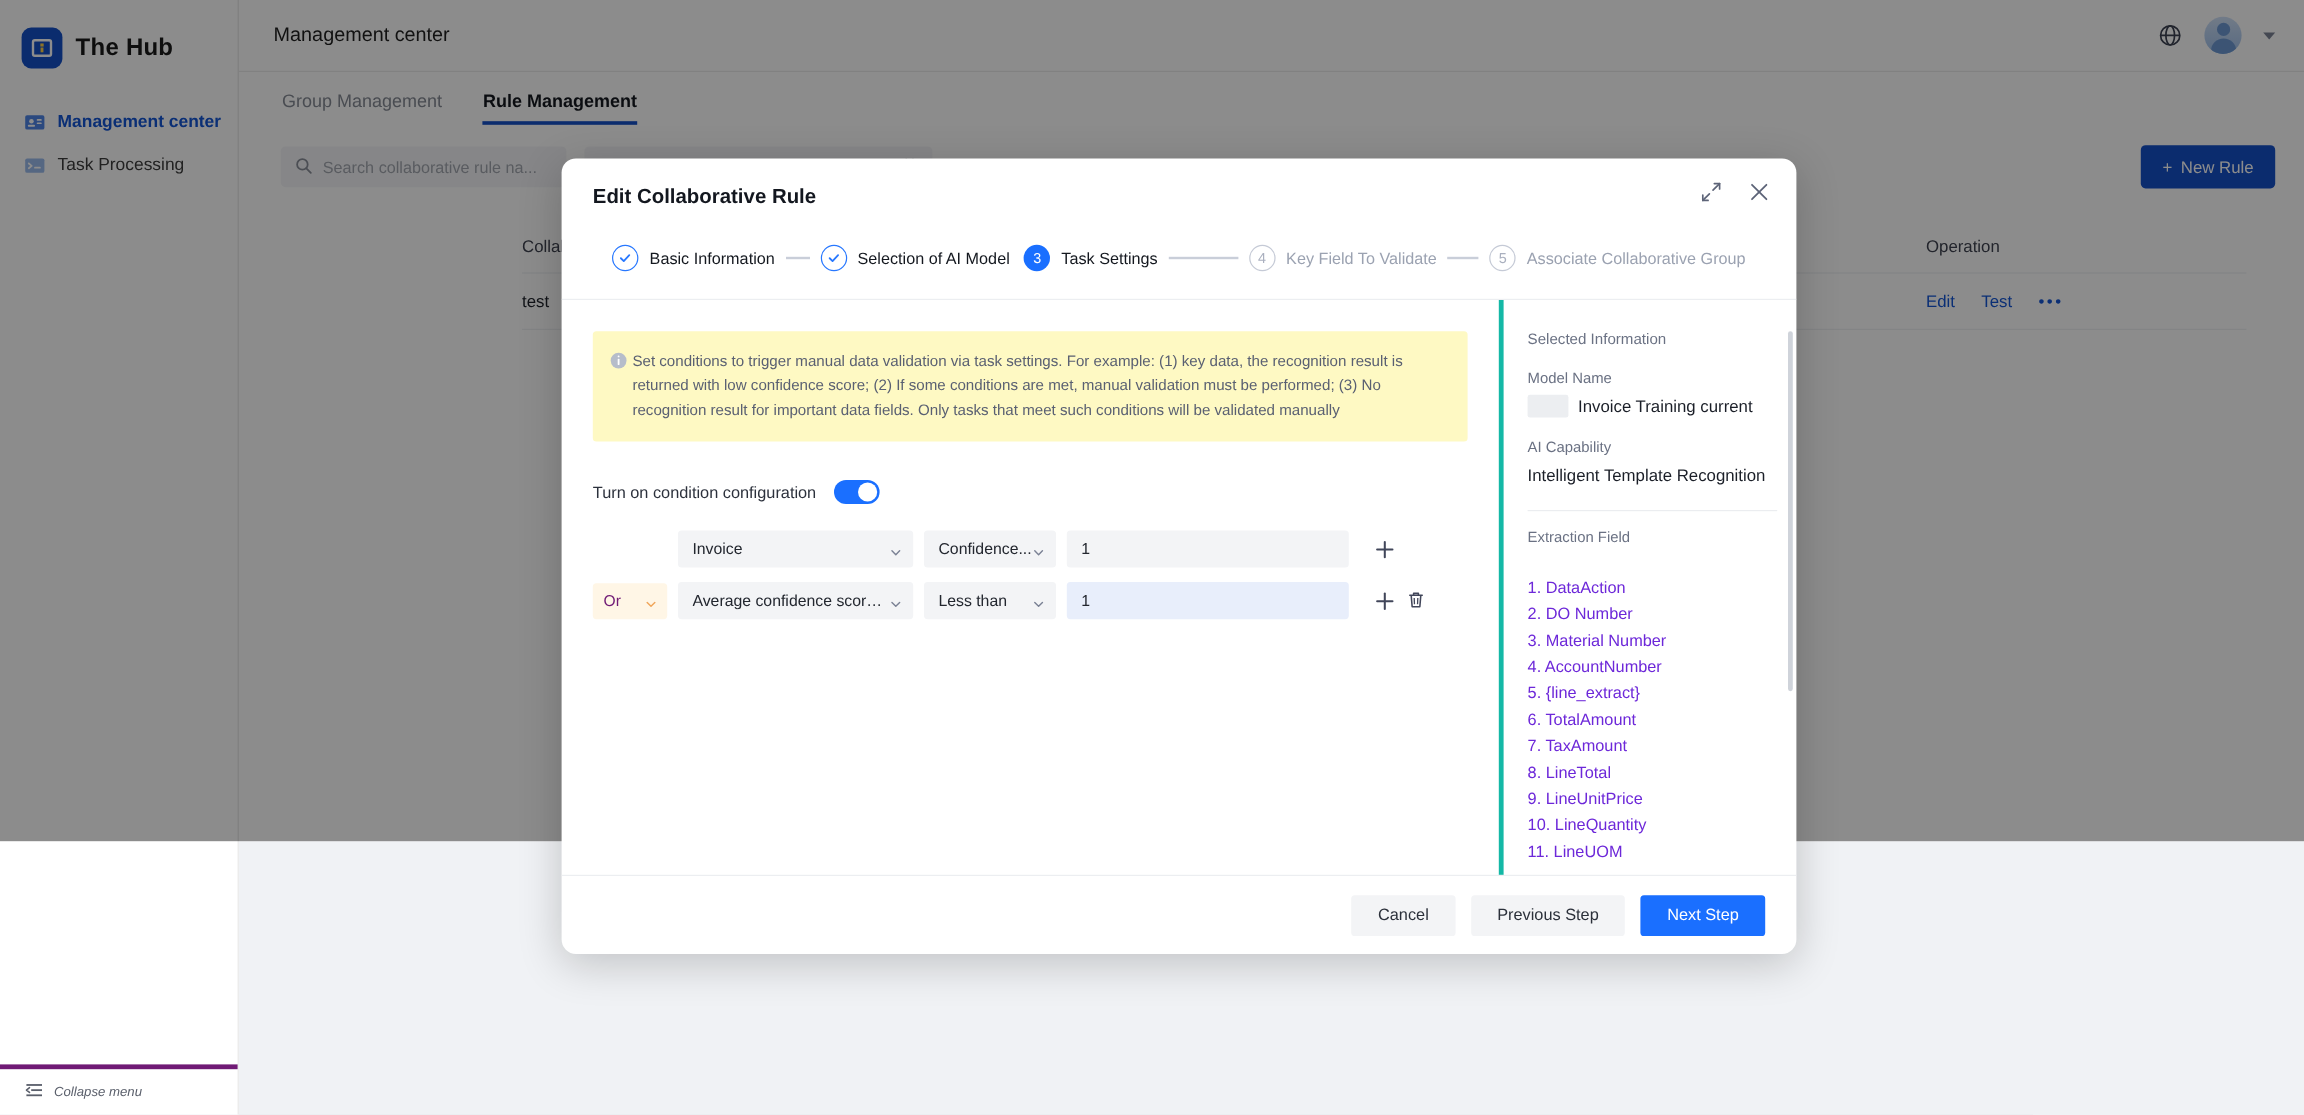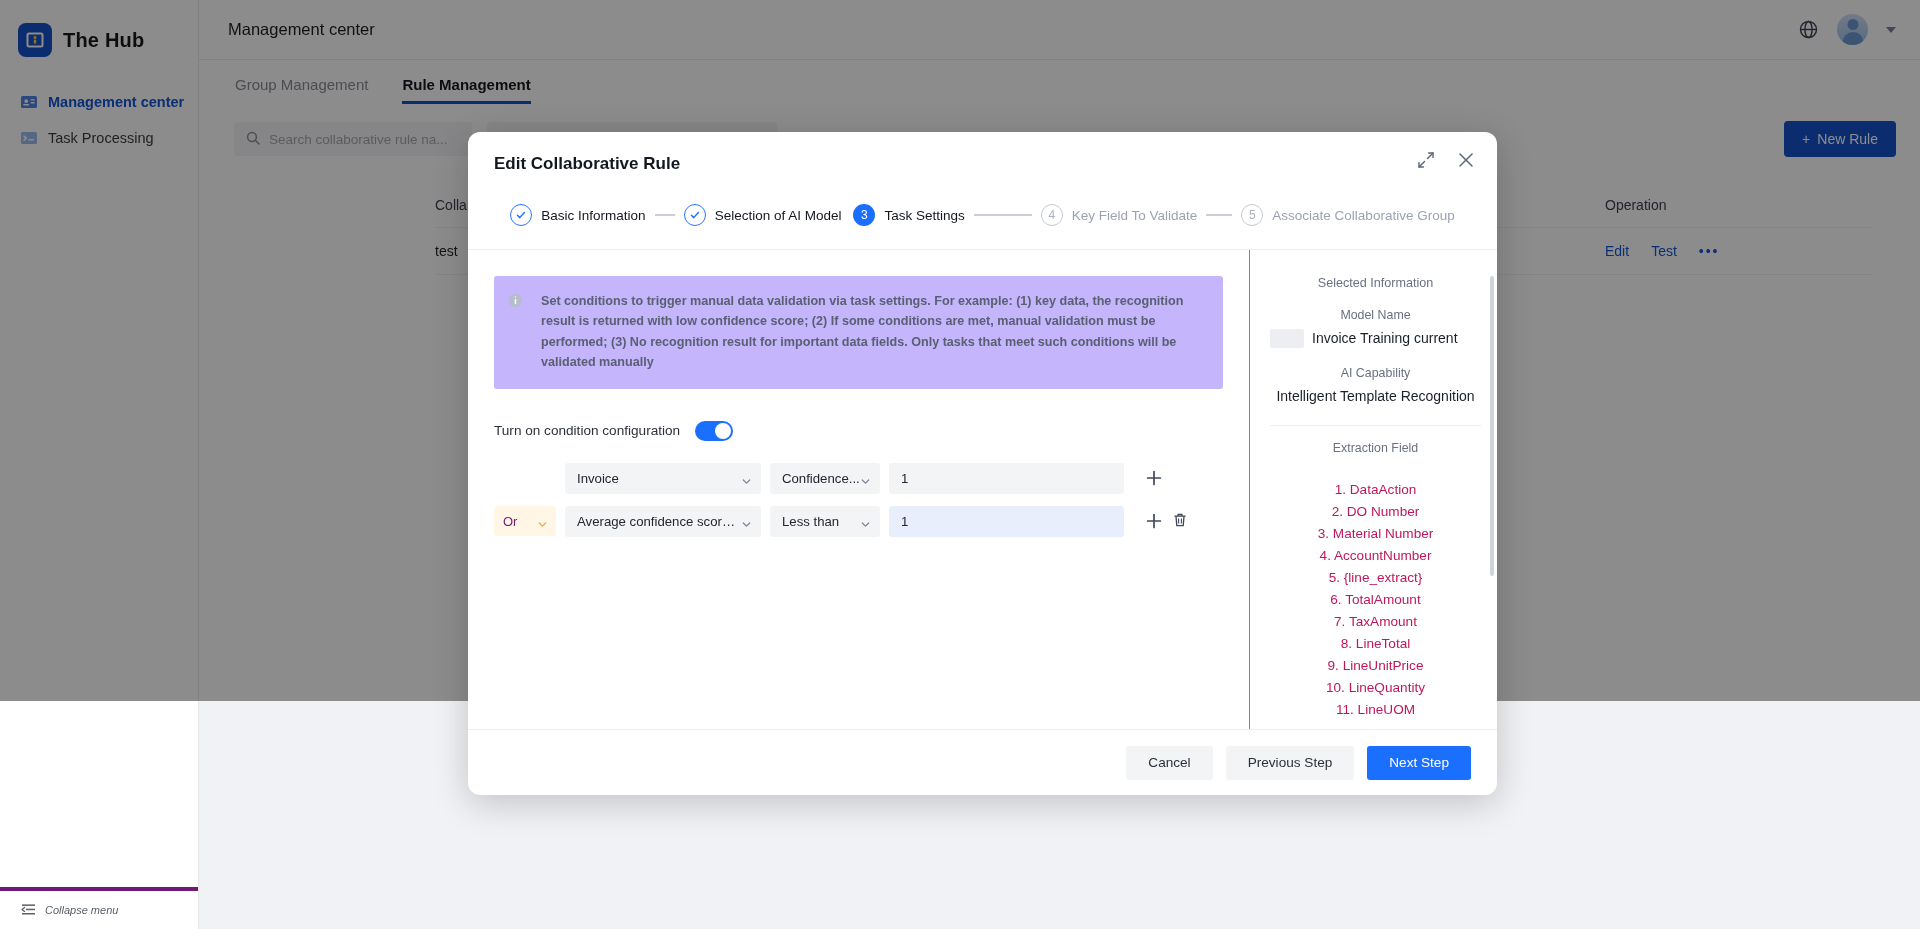--- a/index.html
+++ b/index.html
@@ -128,23 +128,22 @@
   .step.current .step-label { color: #14181f; }
   .step.todo .step-label { color: #9ba2b1; }
   .step-line { width: 26px; height: 1.5px; background: #c9ced9; margin: 0 9px; flex: 0 0 auto; }
   .step-line.long { width: 58px; }
   .step-line.short { width: 20px; }
 
   .modal-body { flex: 1; display: flex; min-height: 0; border-top: 1px solid #eceef1; margin-top: 23px; }
 
   .body-left { flex: 1; padding: 26px 26px 0 26px; min-width: 0; position: relative; }
   .info-box {
-    background: #c4b5fd; border-radius: 3px; display: flex; gap: 18px;
+    background: #fef9c3; border-radius: 3px; display: flex; gap: 4px;
     padding: 15px 16px 16px 14px;
-    font-weight: bold;
   }
   .info-ico { width: 15px; height: 15px; flex: 0 0 15px; margin-top: 2px; }
   .info-text { font-size: 12.6px; line-height: 1.62; color: #5a6072; }
 
   .cond-head { display: flex; align-items: center; gap: 15px; margin-top: 32px; }
   .cond-head-label { font-size: 13.6px; color: #2c313c; }
   .toggle {
     width: 38px; height: 20px; border-radius: 10px; background: #1a6fff;
     position: relative; cursor: pointer; flex: 0 0 38px;
   }
@@ -173,31 +172,31 @@
     height: 31px; width: 235px; flex: 0 0 235px; background: #f3f4f6;
     border: none; border-radius: 3px; padding: 0 12px; font-size: 13.2px;
     color: #23272f; font-family: "Liberation Sans", sans-serif; outline: none;
   }
   .val-input.focused { background: #e8eefb; }
   .chev { width: 9px; height: 9px; flex: 0 0 9px; }
   .row-btn { width: 18px; height: 18px; cursor: pointer; color: #41465a; }
   .plus-slot { margin-left: 12px; }
 
   .body-right {
-    width: 248px; flex: 0 0 248px; border-left: 1px solid #14b8a6;
-    padding: 26px 16px 0 20px; position: relative; overflow: hidden; text-align: center;
+    width: 248px; flex: 0 0 248px; border-left: 4px solid #14b8a6;
+    padding: 26px 16px 0 20px; position: relative; overflow: hidden;
   }
   .sel-info-title { font-size: 12.6px; color: #6a7183; margin-bottom: 18px; }
   .rp-label { font-size: 12.4px; color: #6a7183; margin-bottom: 6px; }
   .rp-value { font-size: 14px; color: #1b1f28; line-height: 1.52; }
   .rp-block { margin-bottom: 17px; }
   .model-row { display: flex; align-items: center; gap: 8px; }
   .model-thumb { width: 34px; height: 19px; background: #eceef1; border-radius: 2px; flex: 0 0 34px; }
   .rp-divider { height: 1px; background: #ebedf0; margin: 4px 0 15px 0; }
-  .field-list { font-size: 13.6px; color: #be185d; line-height: 1.62; }
+  .field-list { font-size: 13.6px; color: #6d28d9; line-height: 1.62; }
   .rp-scroll {
     position: absolute; right: 3px; top: 26px; width: 4px; height: 300px;
     background: #cfd3da; border-radius: 2px; cursor: pointer;
   }
 
   .modal-foot {
     flex: 0 0 auto; height: 66px; border-top: 1px solid #eceef1;
     display: flex; align-items: center; justify-content: flex-end;
     gap: 13px; padding-right: 26px;
   }

